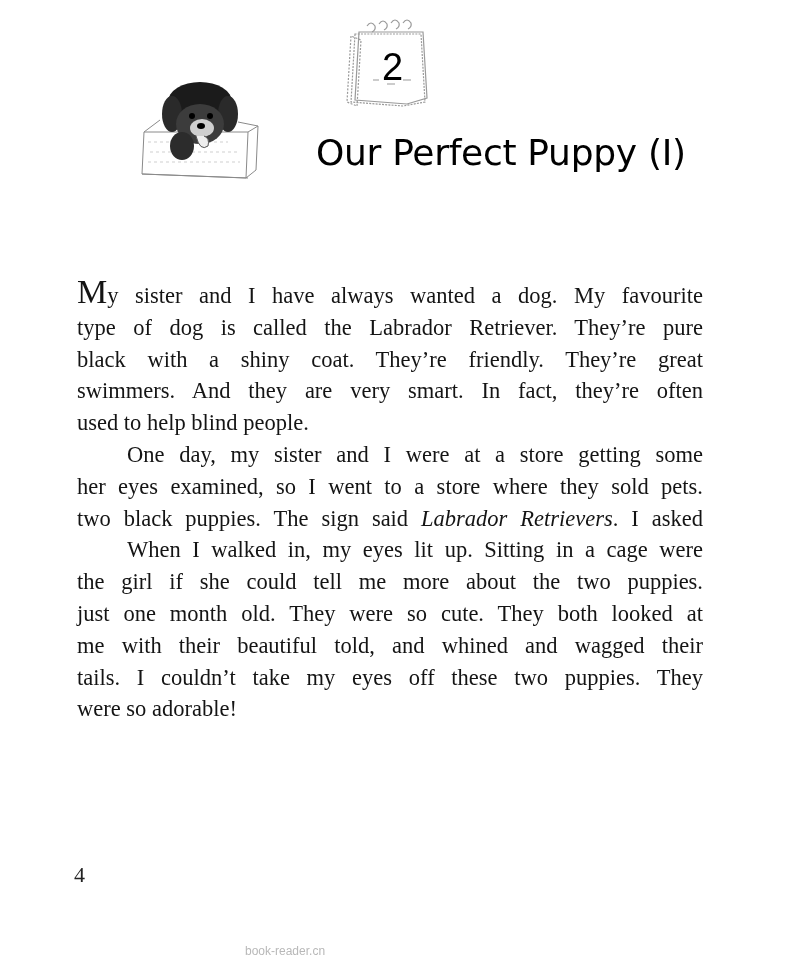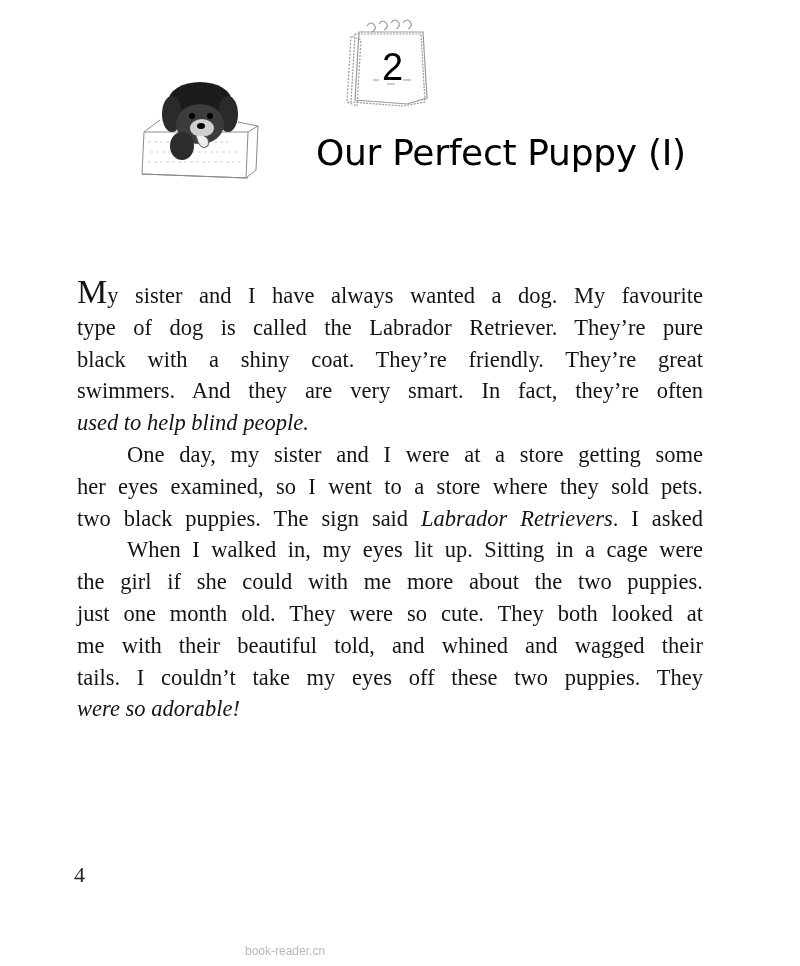--- a/index.html
+++ b/index.html
@@ -10,21 +10,21 @@
   .calendar { position: absolute; left: 343px; top: 14px; width: 90px; height: 100px; }
   .chapter-num { position: absolute; left: 382px; top: 48px; font-family: "Liberation Sans", sans-serif; font-size: 38px; color: #000; line-height: 1; }
 
   
   .puppy { position: absolute; left: 138px; top: 70px; width: 124px; height: 110px; }
 
   .title { position: absolute; left: 272px; top: 132px; font-family: "DejaVu Sans", sans-serif; font-size: 36px; color: #000; white-space: nowrap; letter-spacing: -0.3px; margin-left: 44px; }
 
   .body-text { position: absolute; left: 77px; top: 244px; width: 626px; font-family: "Liberation Serif", serif; font-size: 22.5px; line-height: 31.8px; text-align: justify; margin-top: 36px; }
   .line { display: block; white-space: nowrap; text-align-last: justify; text-align: justify; }
-  .line.last { text-align-last: left; font-style: italic; }
+  .line.last { text-align-last: left; }
   .indent { padding-left: 50px; }
   .dropcap { font-size: 34px; line-height: 0; }
   em { font-style: italic; }
 
   .page-number { position: absolute; left: 74px; top: 862px; font-family: "Liberation Serif", serif; font-size: 22px; color: #222; }
   .watermark { position: absolute; left: 245px; top: 944px; font-family: "Liberation Sans", sans-serif; font-size: 12px; color: #b8b8b8; text-align: center; }
 </style>
 </head>
 <body>
 
@@ -70,21 +70,21 @@
     <span class="line">type of dog is called the Labrador Retriever. They’re pure</span>
     <span class="line">black with a shiny coat. They’re friendly. They’re great</span>
     <span class="line">swimmers. And they are very smart. In fact, they’re often</span>
     <span class="line last">used to help blind people.</span>
 
     <span class="line indent">One day, my sister and I were at a store getting some</span>
     <span class="line">her eyes examined, so I went to a store where they sold pets.</span>
 
     <span class="line"><span>two black puppies. The sign said </span><em>Labrador Retrievers</em><span>. I asked</span></span>
     <span class="line indent">When I walked in, my eyes lit up. Sitting in a cage were</span>
-    <span class="line">the girl if she could with me more about the two puppies.</span>
+    <span class="line">the girl if she could tell me more about the two puppies.</span>
     <span class="line">just one month old. They were so cute. They both looked at</span>
     <span class="line">me with their beautiful told, and whined and wagged their</span>
     <span class="line">tails. I couldn’t take my eyes off these two puppies. They</span>
     <span class="line last">were so adorable!</span>
 
   </div>
 
   <div class="page-number">4</div>
   <div class="watermark">book-reader.cn</div>
 </div>

